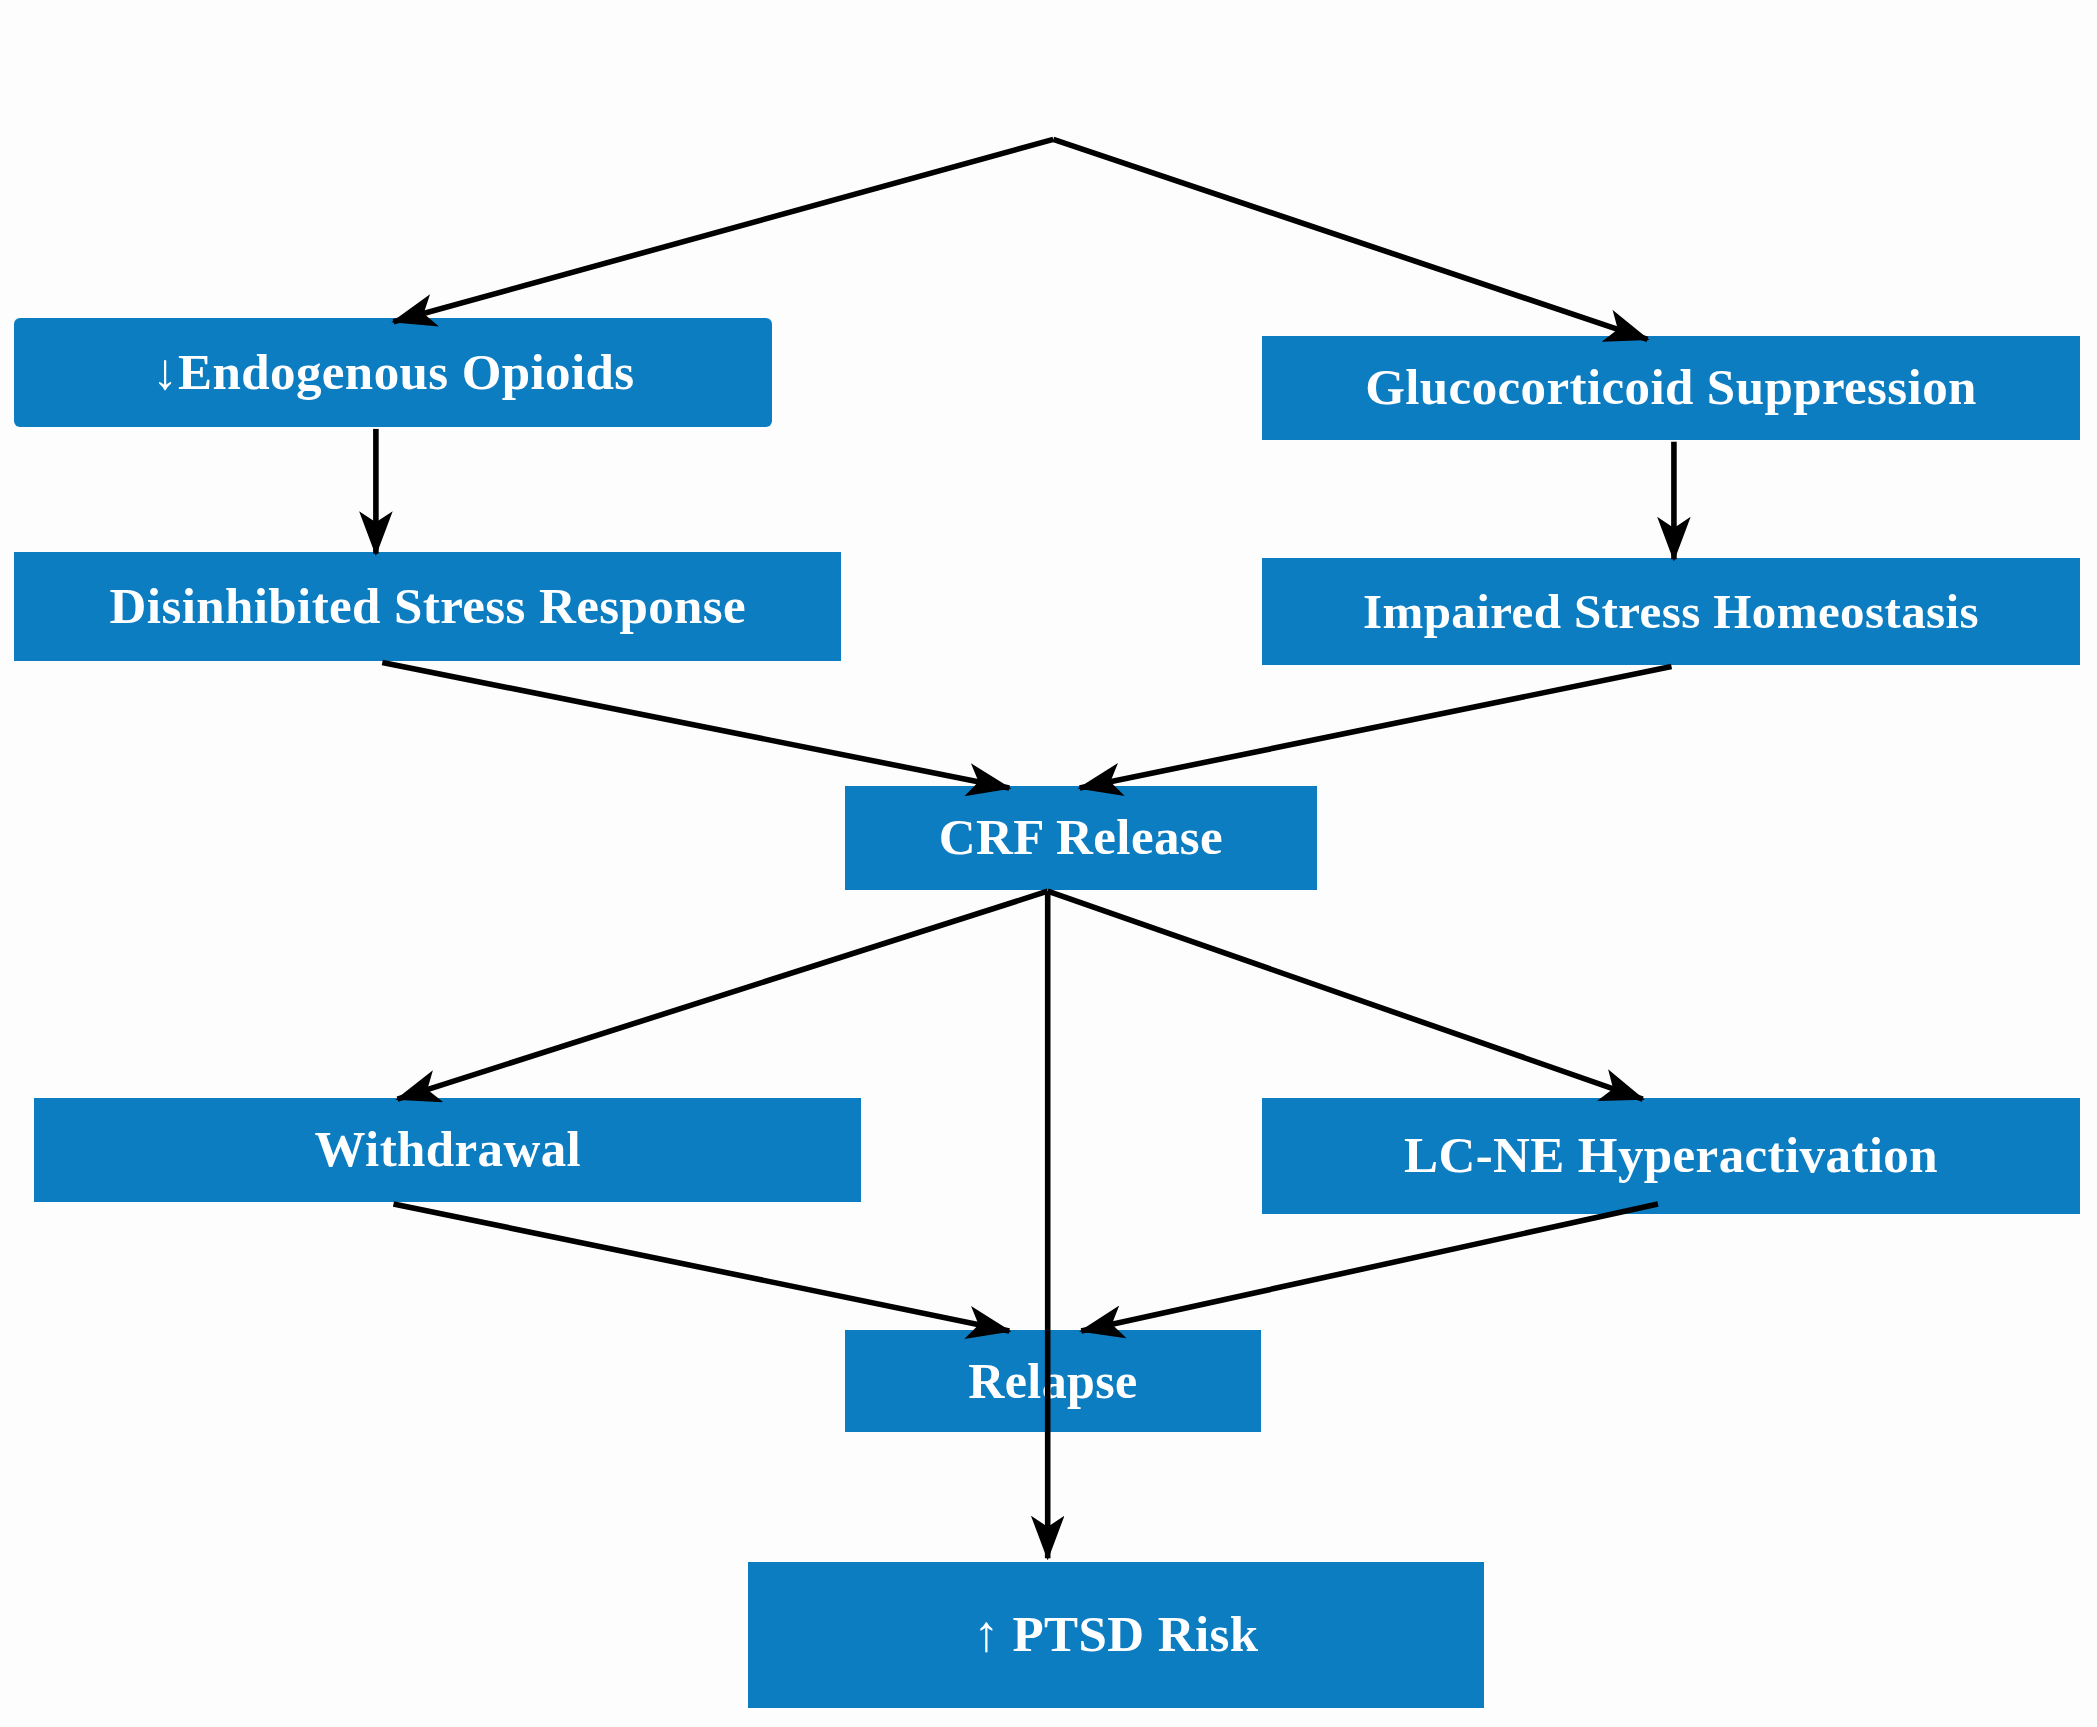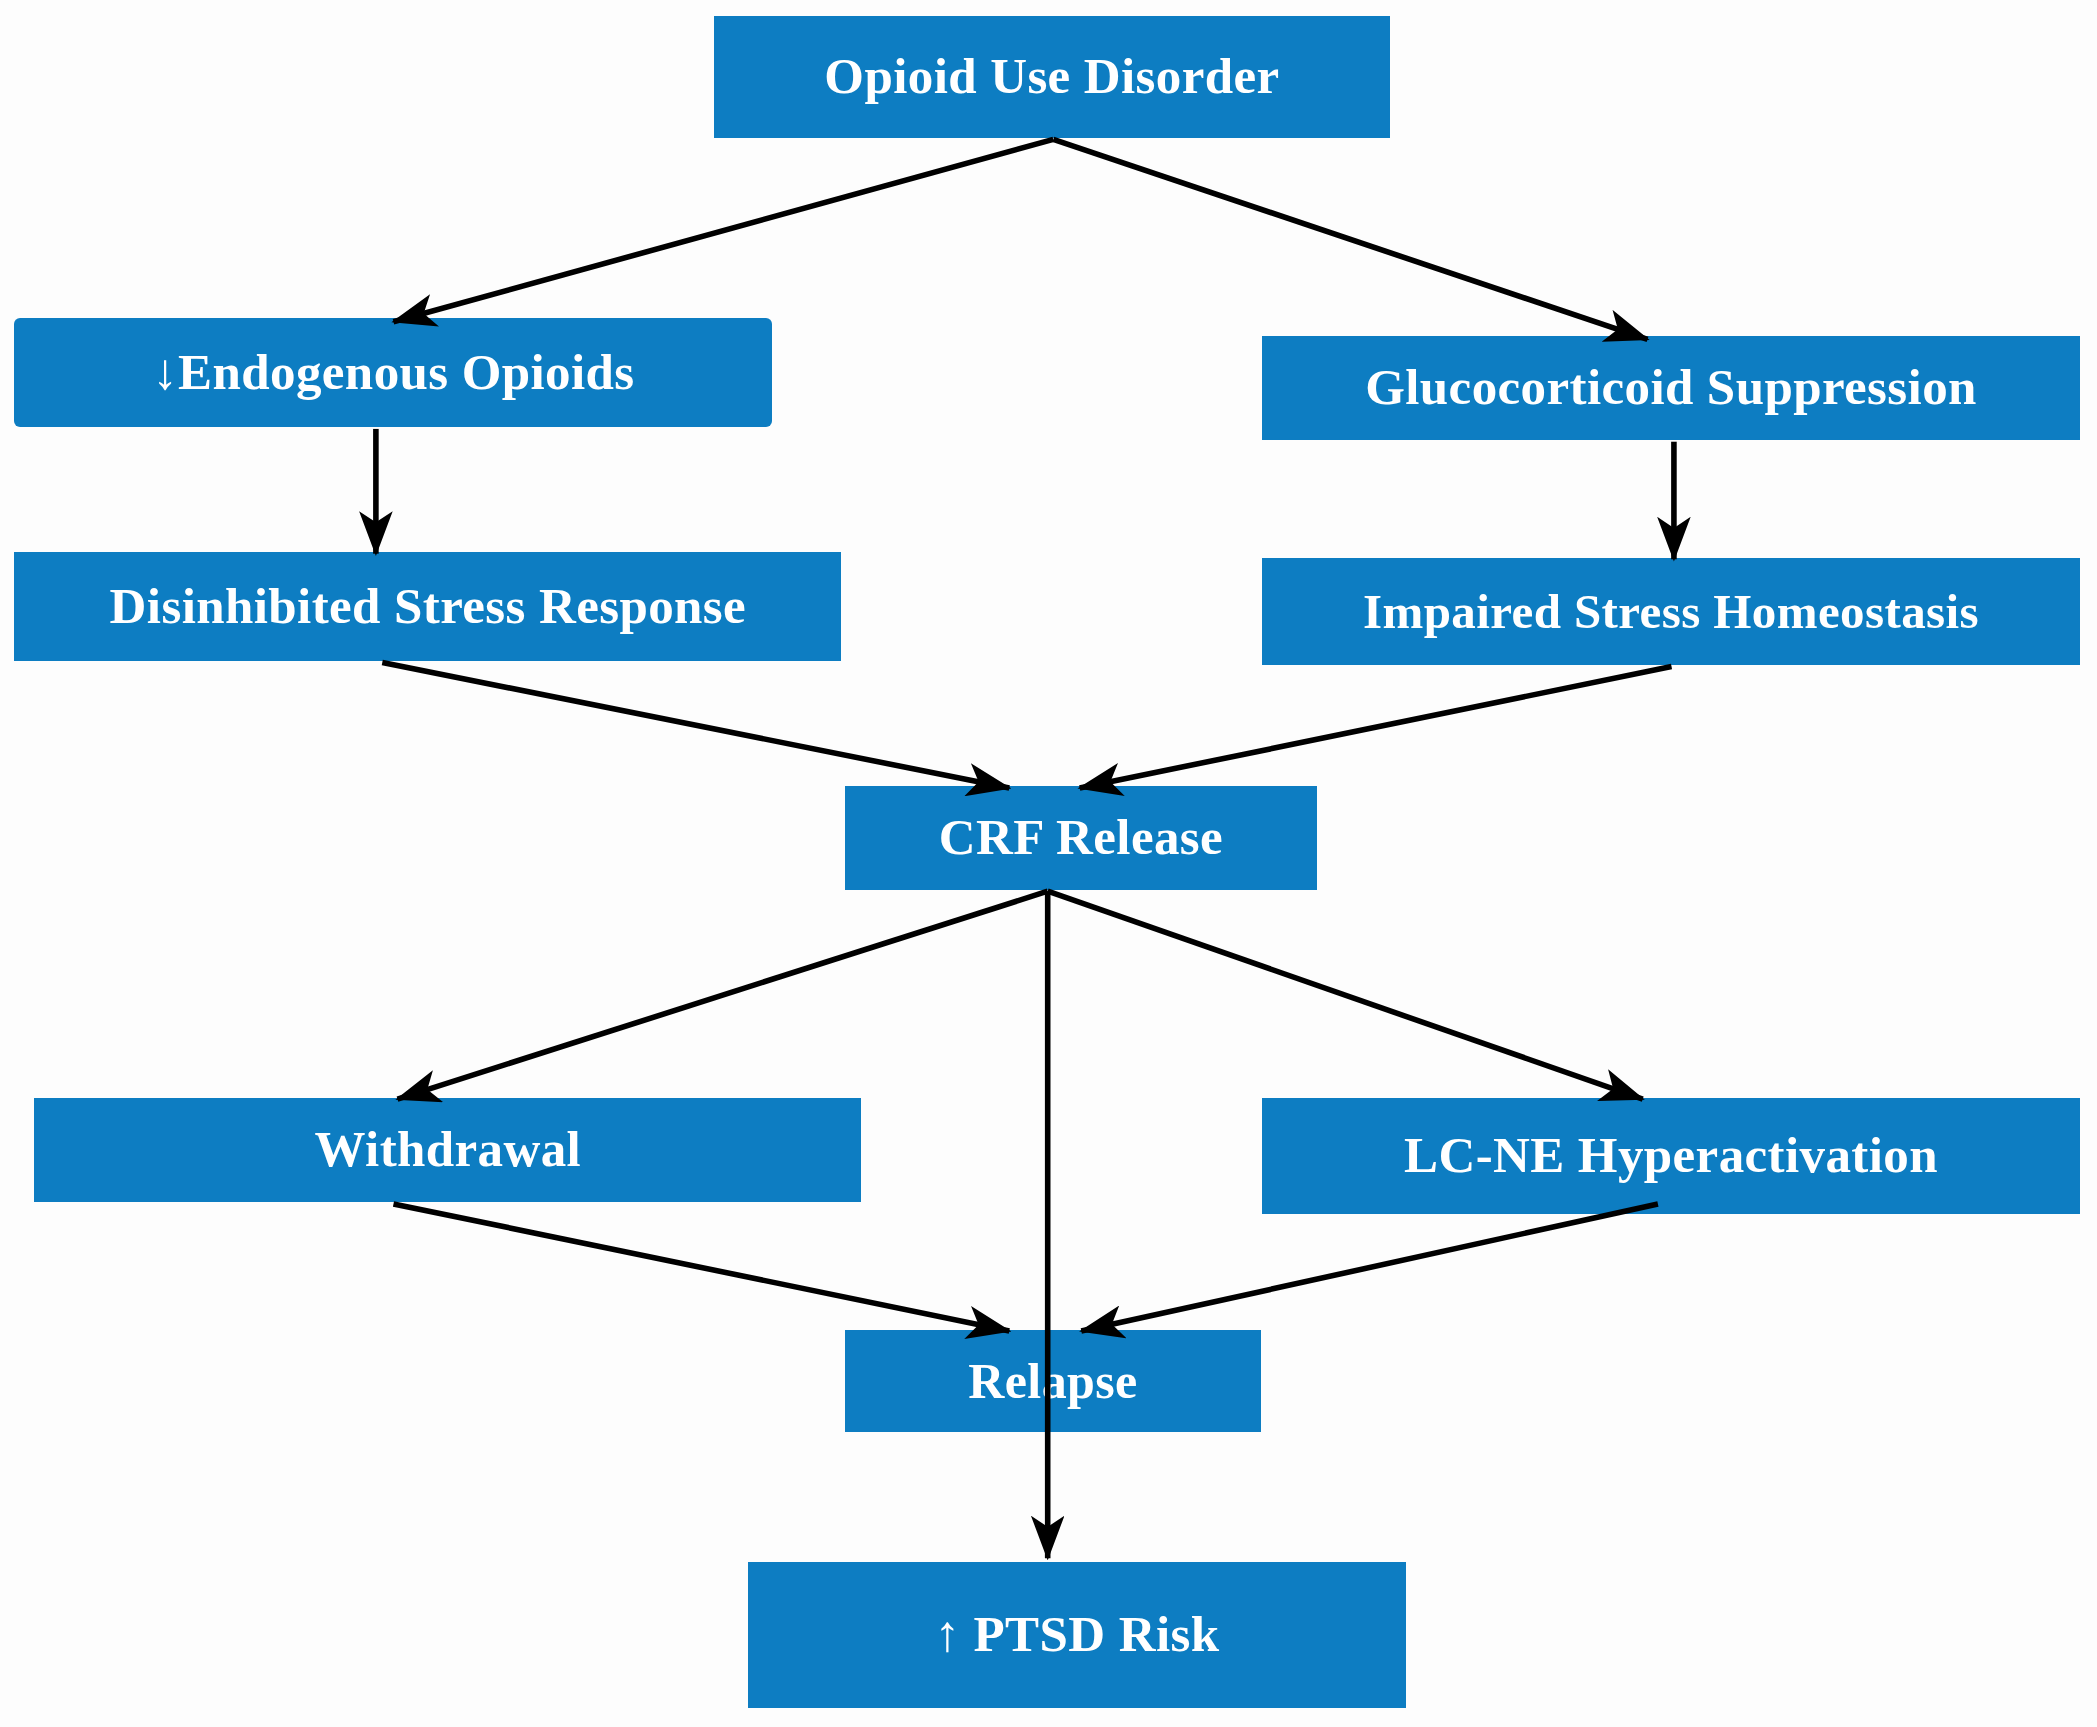--- a/index.html
+++ b/index.html
@@ -31,23 +31,20 @@
   }
   .edges line {
     stroke: var(--edge, #000000);
     stroke-width: 7;
   }
 </style>
 </head>
 <body style="background: rgb(253, 253, 253);">
 
 <div class="canvas" id="canvas" style="--box: #0d7dc2; --text: #ffffff; --edge: #000000; --bg: #fdfdfd;">
-  <div class="node" style="left: 714px; top: 16px; width: 676px; height: 122px; font-size: 51px;">
-      <span>Opioid Use Disorder</span>
-    </div>
     <div class="node" style="left: 14.4px; top: 318px; width: 758px; height: 109px; font-size: 51px; border-radius: 6px;">
       <span>↓Endogenous Opioids</span>
     </div>
     <div class="node" style="left: 1262px; top: 336px; width: 818px; height: 104px; font-size: 51px;">
       <span>Glucocorticoid Suppression</span>
     </div>
     <div class="node" style="left: 14.4px; top: 552px; width: 827px; height: 109px; font-size: 51px;">
       <span>Disinhibited Stress Response</span>
     </div>
     <div class="node" style="left: 1262px; top: 558px; width: 818px; height: 107px; font-size: 49px;">
@@ -58,21 +55,21 @@
     </div>
     <div class="node" style="left: 14.4px; top: 1098px; width: 827px; height: 104px; font-size: 51px; margin-left: 20px;">
       <span>Withdrawal</span>
     </div>
     <div class="node" style="left: 1262px; top: 1098px; width: 818px; height: 116px; font-size: 51px;">
       <span>LC-NE Hyperactivation</span>
     </div>
     <div class="node" style="left: 845px; top: 1330px; width: 416px; height: 102px; font-size: 50px;">
       <span>Relapse</span>
     </div>
-    <div class="node" style="left: 748px; top: 1562px; width: 658px; height: 146px; font-size: 51px;">
+    <div class="node" style="left: 748px; top: 1562px; width: 736px; height: 146px; font-size: 51px;">
       <span>↑ PTSD Risk</span>
     </div>
     <svg class="edges" id="edges" width="2097" height="1728" viewBox="0 0 2622 2160">
     <defs>
       <marker id="arrowhead" markerUnits="strokeWidth" markerWidth="8" markerHeight="6" refX="7.6" refY="3" orient="auto">
         <path id="arrowhead-path" d="M0,0 L8,3 L0,6 L2,3 Z" fill="#000000"></path>
       </marker>
     </defs>
   <line x1="1317" y1="174" x2="492" y2="402" marker-end="url(#arrowhead)"></line>
       <line x1="1317" y1="174" x2="2060" y2="424" marker-end="url(#arrowhead)"></line>

